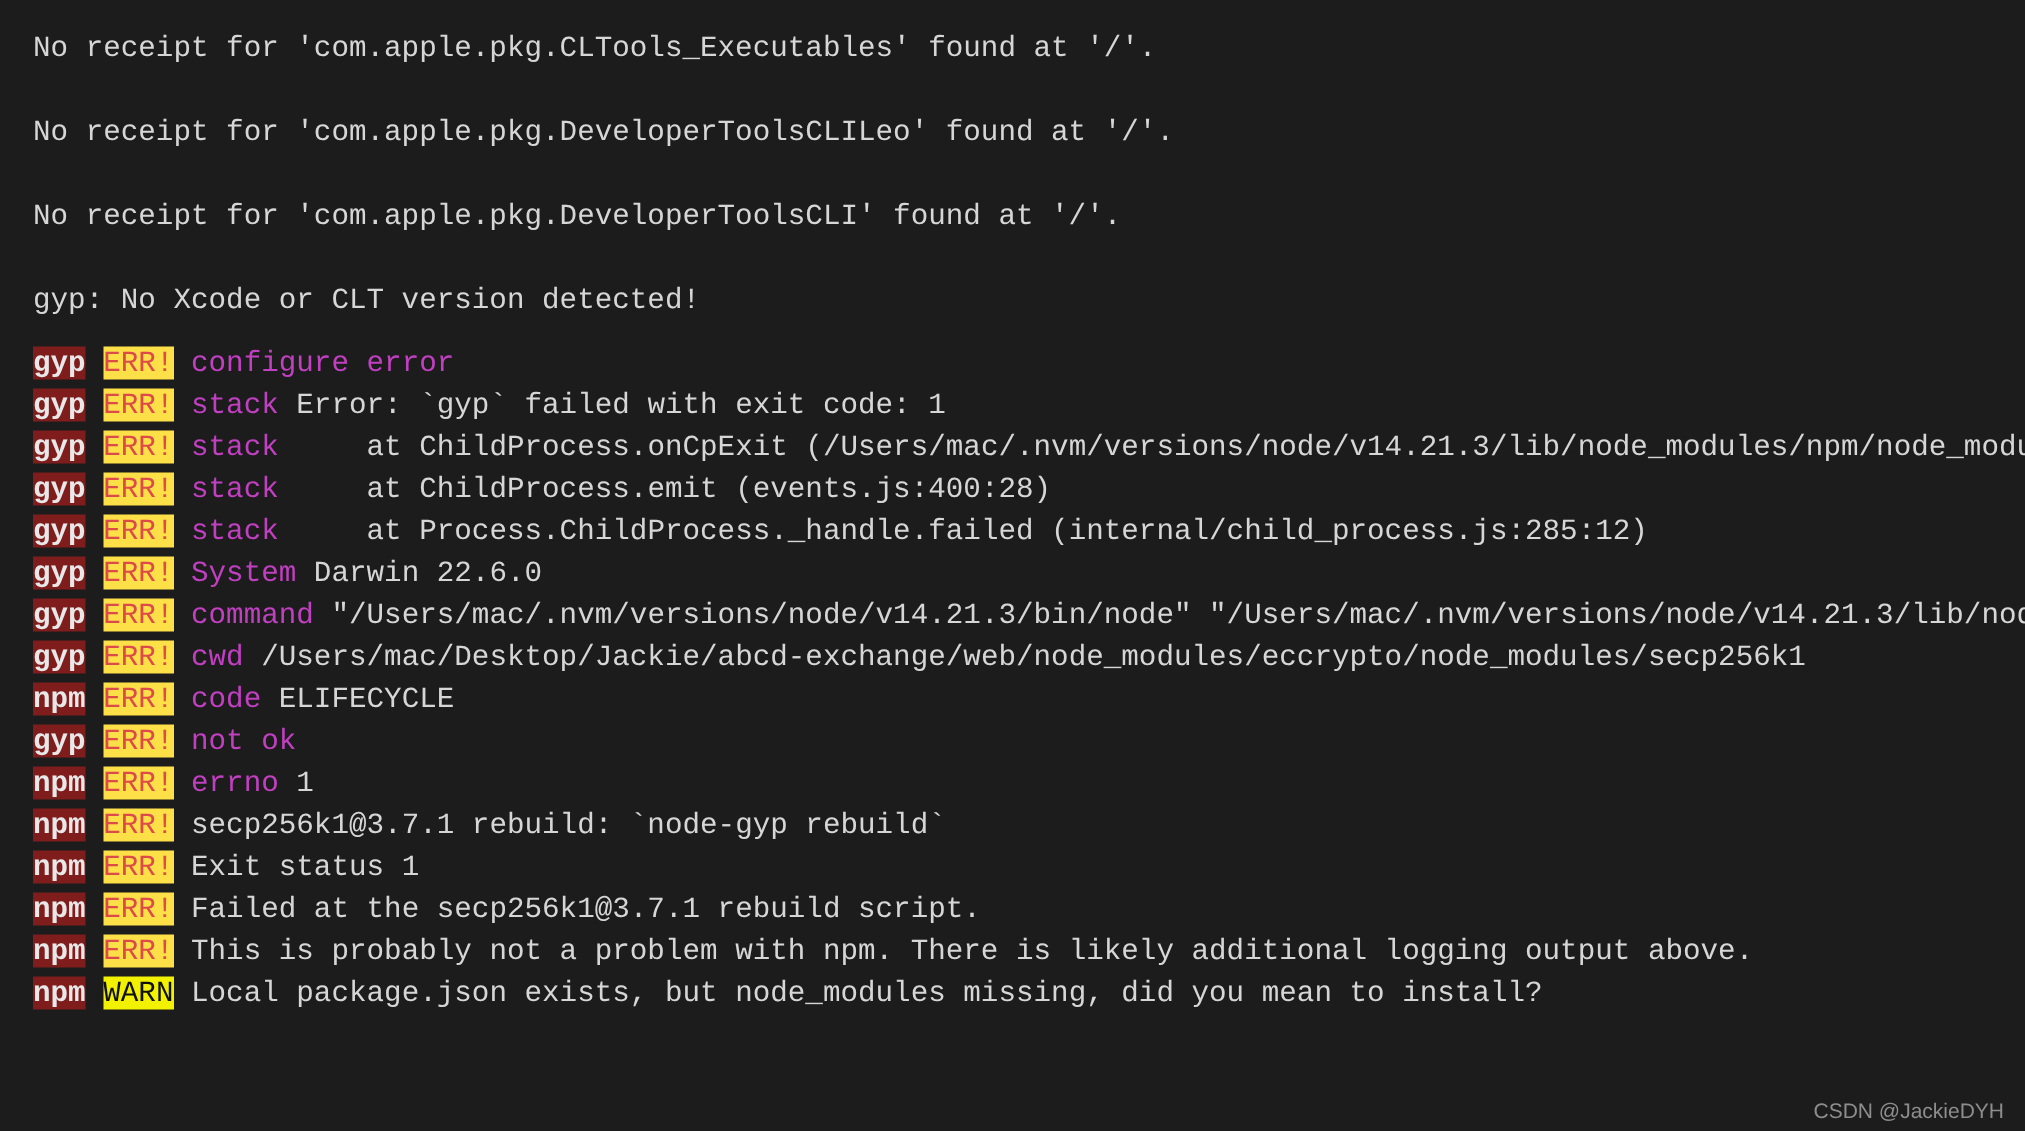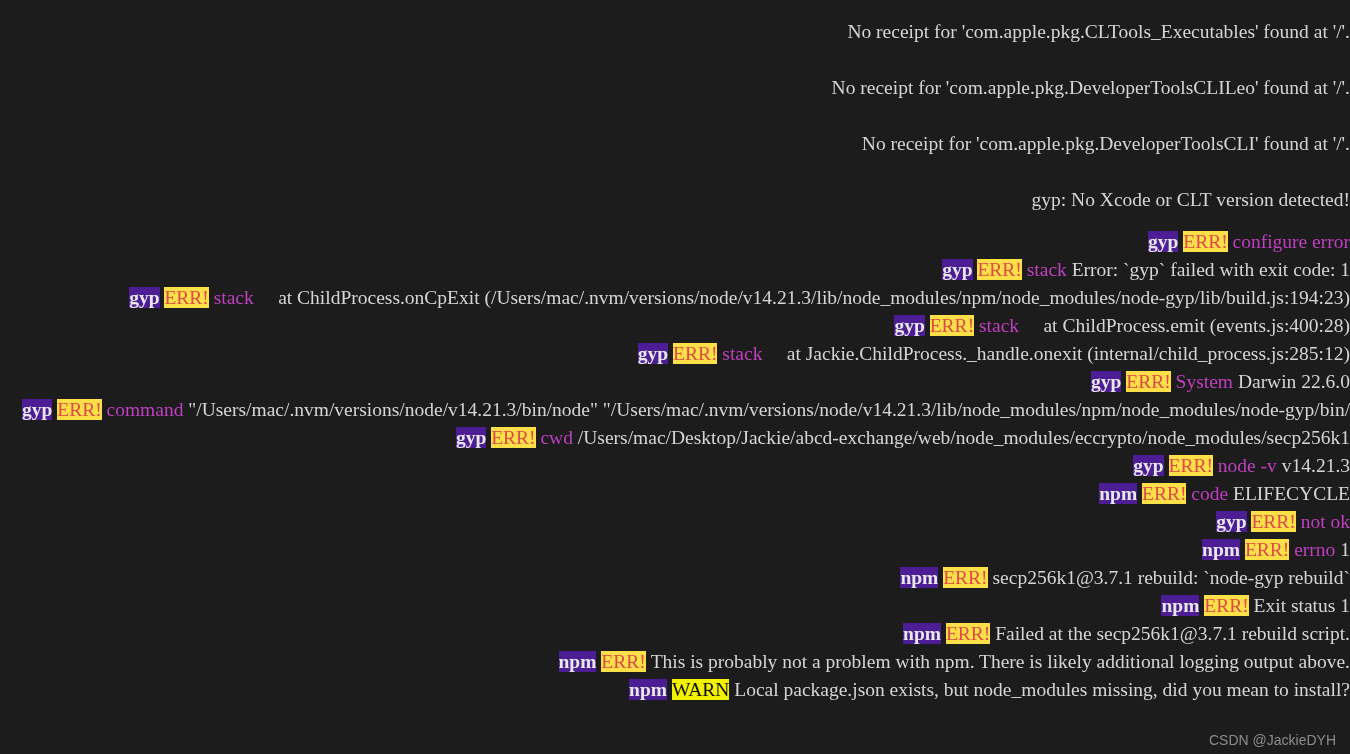--- a/index.html
+++ b/index.html
@@ -25,35 +25,34 @@
     overflow: hidden;
   }
 
   .line {
     white-space: pre;
     font-size: 19.5px;
     line-height: 28px;
     height: 28px;
     letter-spacing: 0px;
     color: #d6d6d6;
-    font-family: Liberation Serif, serif;
-    text-align: right;
+    font-family: Liberation Mono, monospace;
   }
 
   
   .line.spaced {
     height: 56px;
     line-height: 56px;
   }
 
   .seg { white-space: pre; }
 
   
   .prefix {
-    background: #4c1d95;
+    background: #7f1d1d;
     color: #e8e8e8;
     font-weight: bold;
   }
 
   
   .tag-err {
     background: #fde047;
     color: #dd4a4a;
   }
 
@@ -94,25 +93,24 @@
       <div class="line spaced">No receipt for 'com.apple.pkg.DeveloperToolsCLILeo' found at '/'.</div>
       <div class="line spaced">No receipt for 'com.apple.pkg.DeveloperToolsCLI' found at '/'.</div>
       <div class="line spaced">gyp: No Xcode or CLT version detected!</div>
     </div>
 
   <div id="log-block">
       <div class="line"><span class="seg prefix">gyp</span><span class="seg gap"> </span><span class="seg tag-err">ERR!</span><span class="seg gap"> </span><span class="seg kw">configure error</span></div>
       <div class="line"><span class="seg prefix">gyp</span><span class="seg gap"> </span><span class="seg tag-err">ERR!</span><span class="seg gap"> </span><span class="seg kw">stack</span><span class="seg plain"> Error: `gyp` failed with exit code: 1</span></div>
       <div class="line"><span class="seg prefix">gyp</span><span class="seg gap"> </span><span class="seg tag-err">ERR!</span><span class="seg gap"> </span><span class="seg kw">stack</span><span class="seg plain">     at ChildProcess.onCpExit (/Users/mac/.nvm/versions/node/v14.21.3/lib/node_modules/npm/node_modules/node-gyp/lib/build.js:194:23)</span></div>
       <div class="line"><span class="seg prefix">gyp</span><span class="seg gap"> </span><span class="seg tag-err">ERR!</span><span class="seg gap"> </span><span class="seg kw">stack</span><span class="seg plain">     at ChildProcess.emit (events.js:400:28)</span></div>
-      <div class="line"><span class="seg prefix">gyp</span><span class="seg gap"> </span><span class="seg tag-err">ERR!</span><span class="seg gap"> </span><span class="seg kw">stack</span><span class="seg plain">     at Jackie.ChildProcess._handle.onexit (internal/child_process.js:285:12)</span></div>
+      <div class="line"><span class="seg prefix">gyp</span><span class="seg gap"> </span><span class="seg tag-err">ERR!</span><span class="seg gap"> </span><span class="seg kw">stack</span><span class="seg plain">     at Process.ChildProcess._handle.failed (internal/child_process.js:285:12)</span></div>
       <div class="line"><span class="seg prefix">gyp</span><span class="seg gap"> </span><span class="seg tag-err">ERR!</span><span class="seg gap"> </span><span class="seg kw">System</span><span class="seg plain"> Darwin 22.6.0</span></div>
       <div class="line"><span class="seg prefix">gyp</span><span class="seg gap"> </span><span class="seg tag-err">ERR!</span><span class="seg gap"> </span><span class="seg kw">command</span><span class="seg plain"> "/Users/mac/.nvm/versions/node/v14.21.3/bin/node" "/Users/mac/.nvm/versions/node/v14.21.3/lib/node_modules/npm/node_modules/node-gyp/bin/node-gyp.js"</span></div>
       <div class="line"><span class="seg prefix">gyp</span><span class="seg gap"> </span><span class="seg tag-err">ERR!</span><span class="seg gap"> </span><span class="seg kw">cwd</span><span class="seg plain"> /Users/mac/Desktop/Jackie/abcd-exchange/web/node_modules/eccrypto/node_modules/secp256k1</span></div>
-      <div class="line"><span class="seg prefix">gyp</span><span class="seg gap"> </span><span class="seg tag-err">ERR!</span><span class="seg gap"> </span><span class="seg kw">node -v</span><span class="seg plain"> v14.21.3</span></div>
       <div class="line"><span class="seg prefix">npm</span><span class="seg gap"> </span><span class="seg tag-err">ERR!</span><span class="seg gap"> </span><span class="seg kw">code</span><span class="seg plain"> ELIFECYCLE</span></div>
       <div class="line"><span class="seg prefix">gyp</span><span class="seg gap"> </span><span class="seg tag-err">ERR!</span><span class="seg gap"> </span><span class="seg kw">not ok</span></div>
       <div class="line"><span class="seg prefix">npm</span><span class="seg gap"> </span><span class="seg tag-err">ERR!</span><span class="seg gap"> </span><span class="seg kw">errno</span><span class="seg plain"> 1</span></div>
       <div class="line"><span class="seg prefix">npm</span><span class="seg gap"> </span><span class="seg tag-err">ERR!</span><span class="seg gap"> </span><span class="seg plain">secp256k1@3.7.1 rebuild: `node-gyp rebuild`</span></div>
       <div class="line"><span class="seg prefix">npm</span><span class="seg gap"> </span><span class="seg tag-err">ERR!</span><span class="seg gap"> </span><span class="seg plain">Exit status 1</span></div>
       <div class="line"><span class="seg prefix">npm</span><span class="seg gap"> </span><span class="seg tag-err">ERR!</span><span class="seg gap"> </span><span class="seg plain">Failed at the secp256k1@3.7.1 rebuild script.</span></div>
       <div class="line"><span class="seg prefix">npm</span><span class="seg gap"> </span><span class="seg tag-err">ERR!</span><span class="seg gap"> </span><span class="seg plain">This is probably not a problem with npm. There is likely additional logging output above.</span></div>
       <div class="line"><span class="seg prefix">npm</span><span class="seg gap"> </span><span class="seg tag-warn">WARN</span><span class="seg gap"> </span><span class="seg plain">Local package.json exists, but node_modules missing, did you mean to install?</span></div>
     </div>
 

